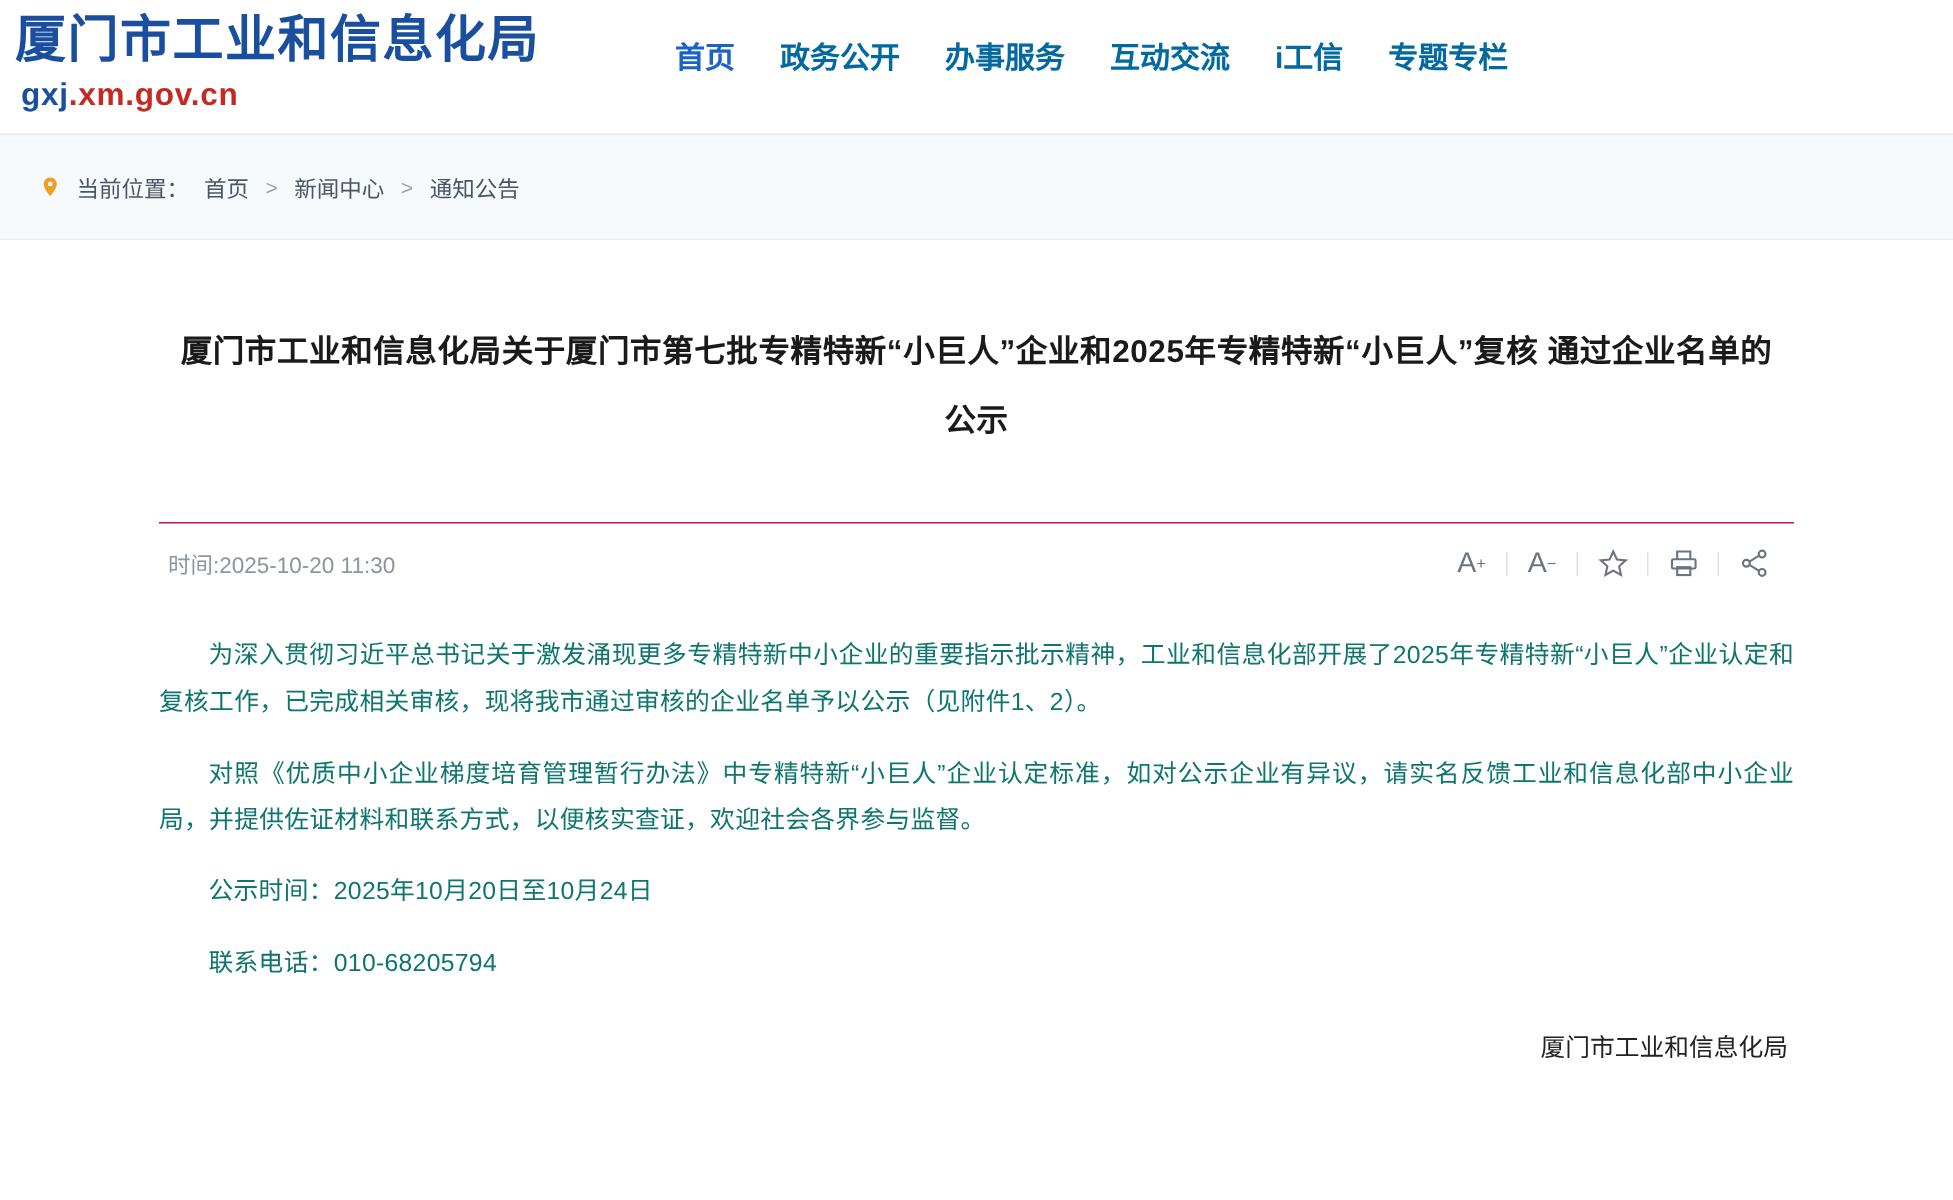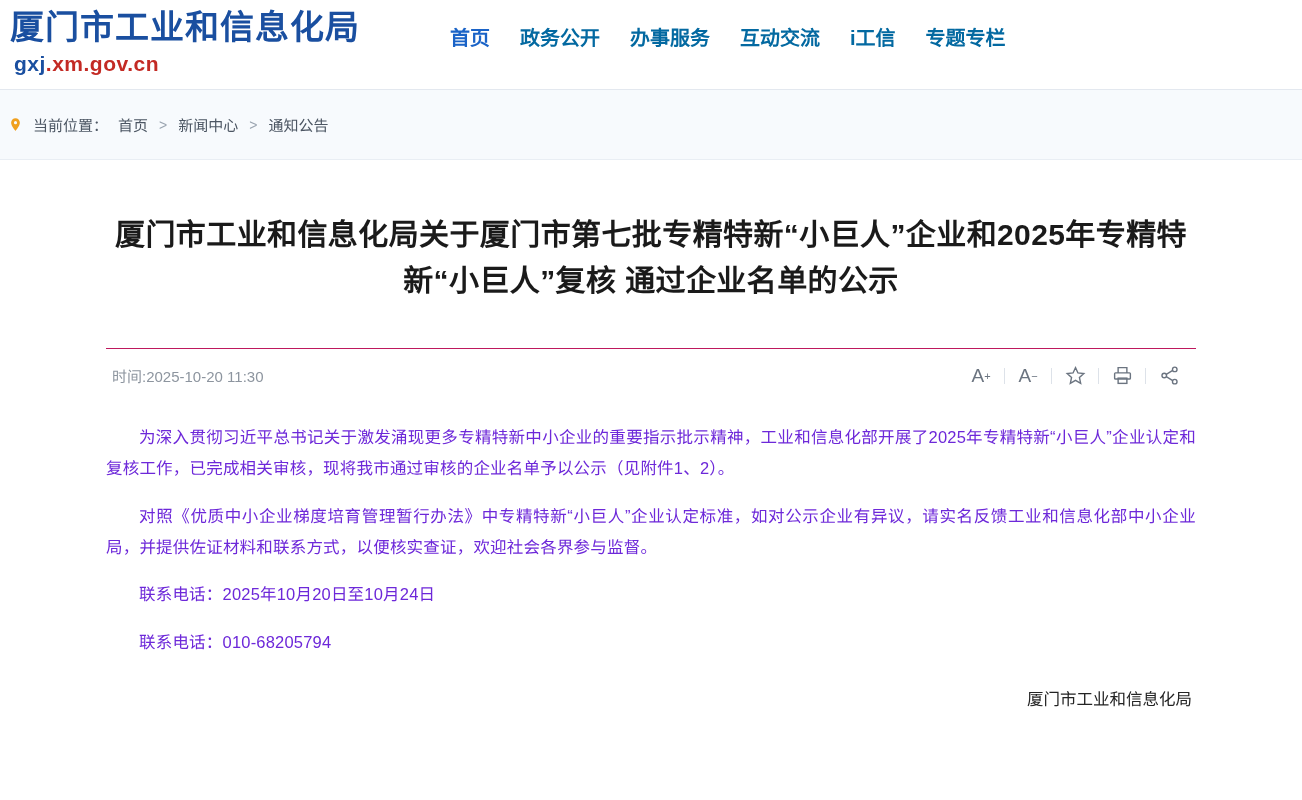--- a/index.html
+++ b/index.html
@@ -84,40 +84,40 @@
   }
 
   
   .crumb-bar {
     width: 1302px;
     height: 70px;
     background: #f7fafd;
     border-bottom: 1px solid #e9eef4;
     display: flex;
     align-items: center;
-    padding-left: 8px;
+    padding-left: 26px;
   }
   .pin-icon { color: #f0a01e; margin-right: 10px; display:flex; align-items:center;}
   .crumb-label { font-size: 15px; color: #4c5663; margin-right: 10px; }
   .crumb-link { font-size: 15px; color: #4c5663; cursor: pointer; }
   .crumb-sep { font-size: 14px; color: #9aa4b0; margin: 0 11px; }
 
   
   .page-body {
     width: 1302px;
     background: #ffffff;
     padding-top: 6px;
   }
   .article {
     width: 1090px;
     margin: 0 auto;
     padding-top: 46px;
   }
   .art-title {
-    font-size: 30px;
+    font-size: 21px;
     font-weight: bold;
     color: #1a1a1a;
     text-align: center;
     line-height: 46px;
     letter-spacing: 0.4px;
     padding: 0 4px;
   }
   .meta-row {
     margin-top: 44px;
     border-top: 1px solid #be185d;
@@ -141,21 +141,21 @@
     cursor: pointer;
   }
   .tool sup { font-size: 11px; }
   .divider {
     width: 1px; height: 16px; background: #dde2e9;
   }
 
   .art-content {
     margin-top: 20px;
     font-size: 16.5px;
-    color: #6d28d9;
+    color: #0f766e;
     line-height: 31px;
     letter-spacing: 0.2px;
   }
   .p-indent { text-indent: 2em; text-align: justify; }
   .p-plain { text-indent: 0; padding-left: 2em; }
   .sign {
     margin-top: 26px;
     text-align: right;
     font-size: 16.5px;
     color: #232323;
@@ -238,21 +238,21 @@
             <line x1="8.3" y1="10.8" x2="15.7" y2="6.2"></line>
               <line x1="8.3" y1="13.2" x2="15.7" y2="17.8"></line>
           </svg>
         </div>
       </div>
     </div>
 
     <div class="art-content">
       <p class="p-indent">为深入贯彻习近平总书记关于激发涌现更多专精特新中小企业的重要指示批示精神，工业和信息化部开展了2025年专精特新“小巨人”企业认定和复核工作，已完成相关审核，现将我市通过审核的企业名单予以公示（见附件1、2）。</p>
       <p class="p-indent">对照《优质中小企业梯度培育管理暂行办法》中专精特新“小巨人”企业认定标准，如对公示企业有异议，请实名反馈工业和信息化部中小企业局，并提供佐证材料和联系方式，以便核实查证，欢迎社会各界参与监督。</p>
-      <p class="p-plain">联系电话：2025年10月20日至10月24日</p>
+      <p class="p-plain">公示时间：2025年10月20日至10月24日</p>
       <p class="p-plain">联系电话：010-68205794</p>
     </div>
 
     <div class="sign">
       <div>厦门市工业和信息化局</div>
 
     </div>
 
   </div>
 </div>

